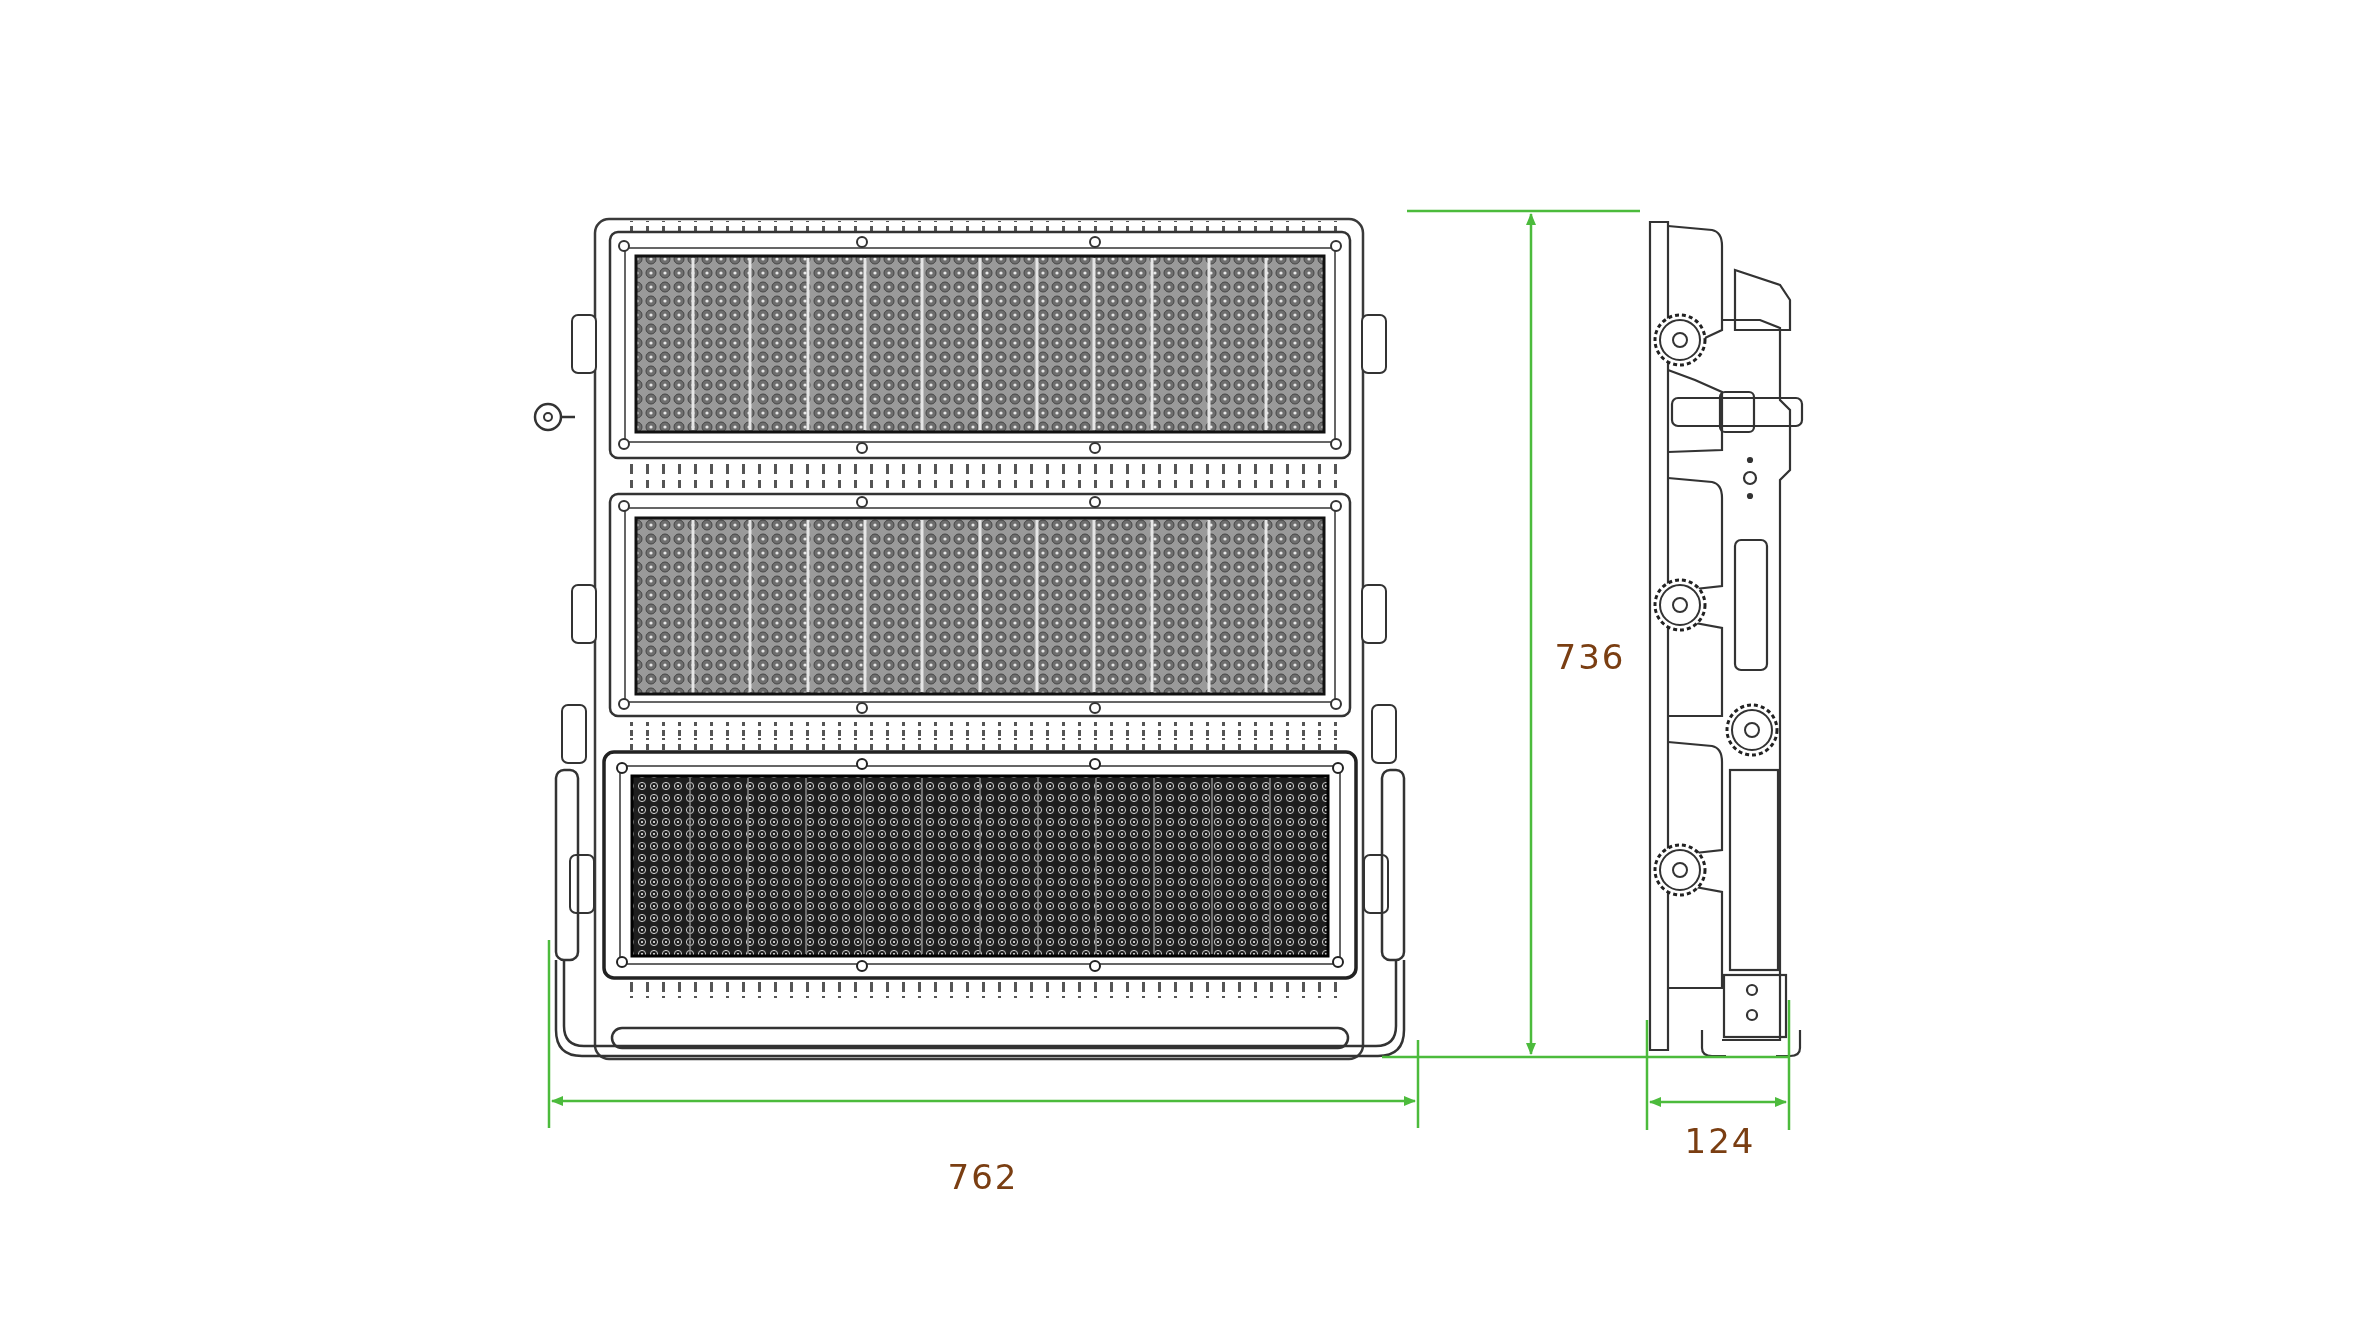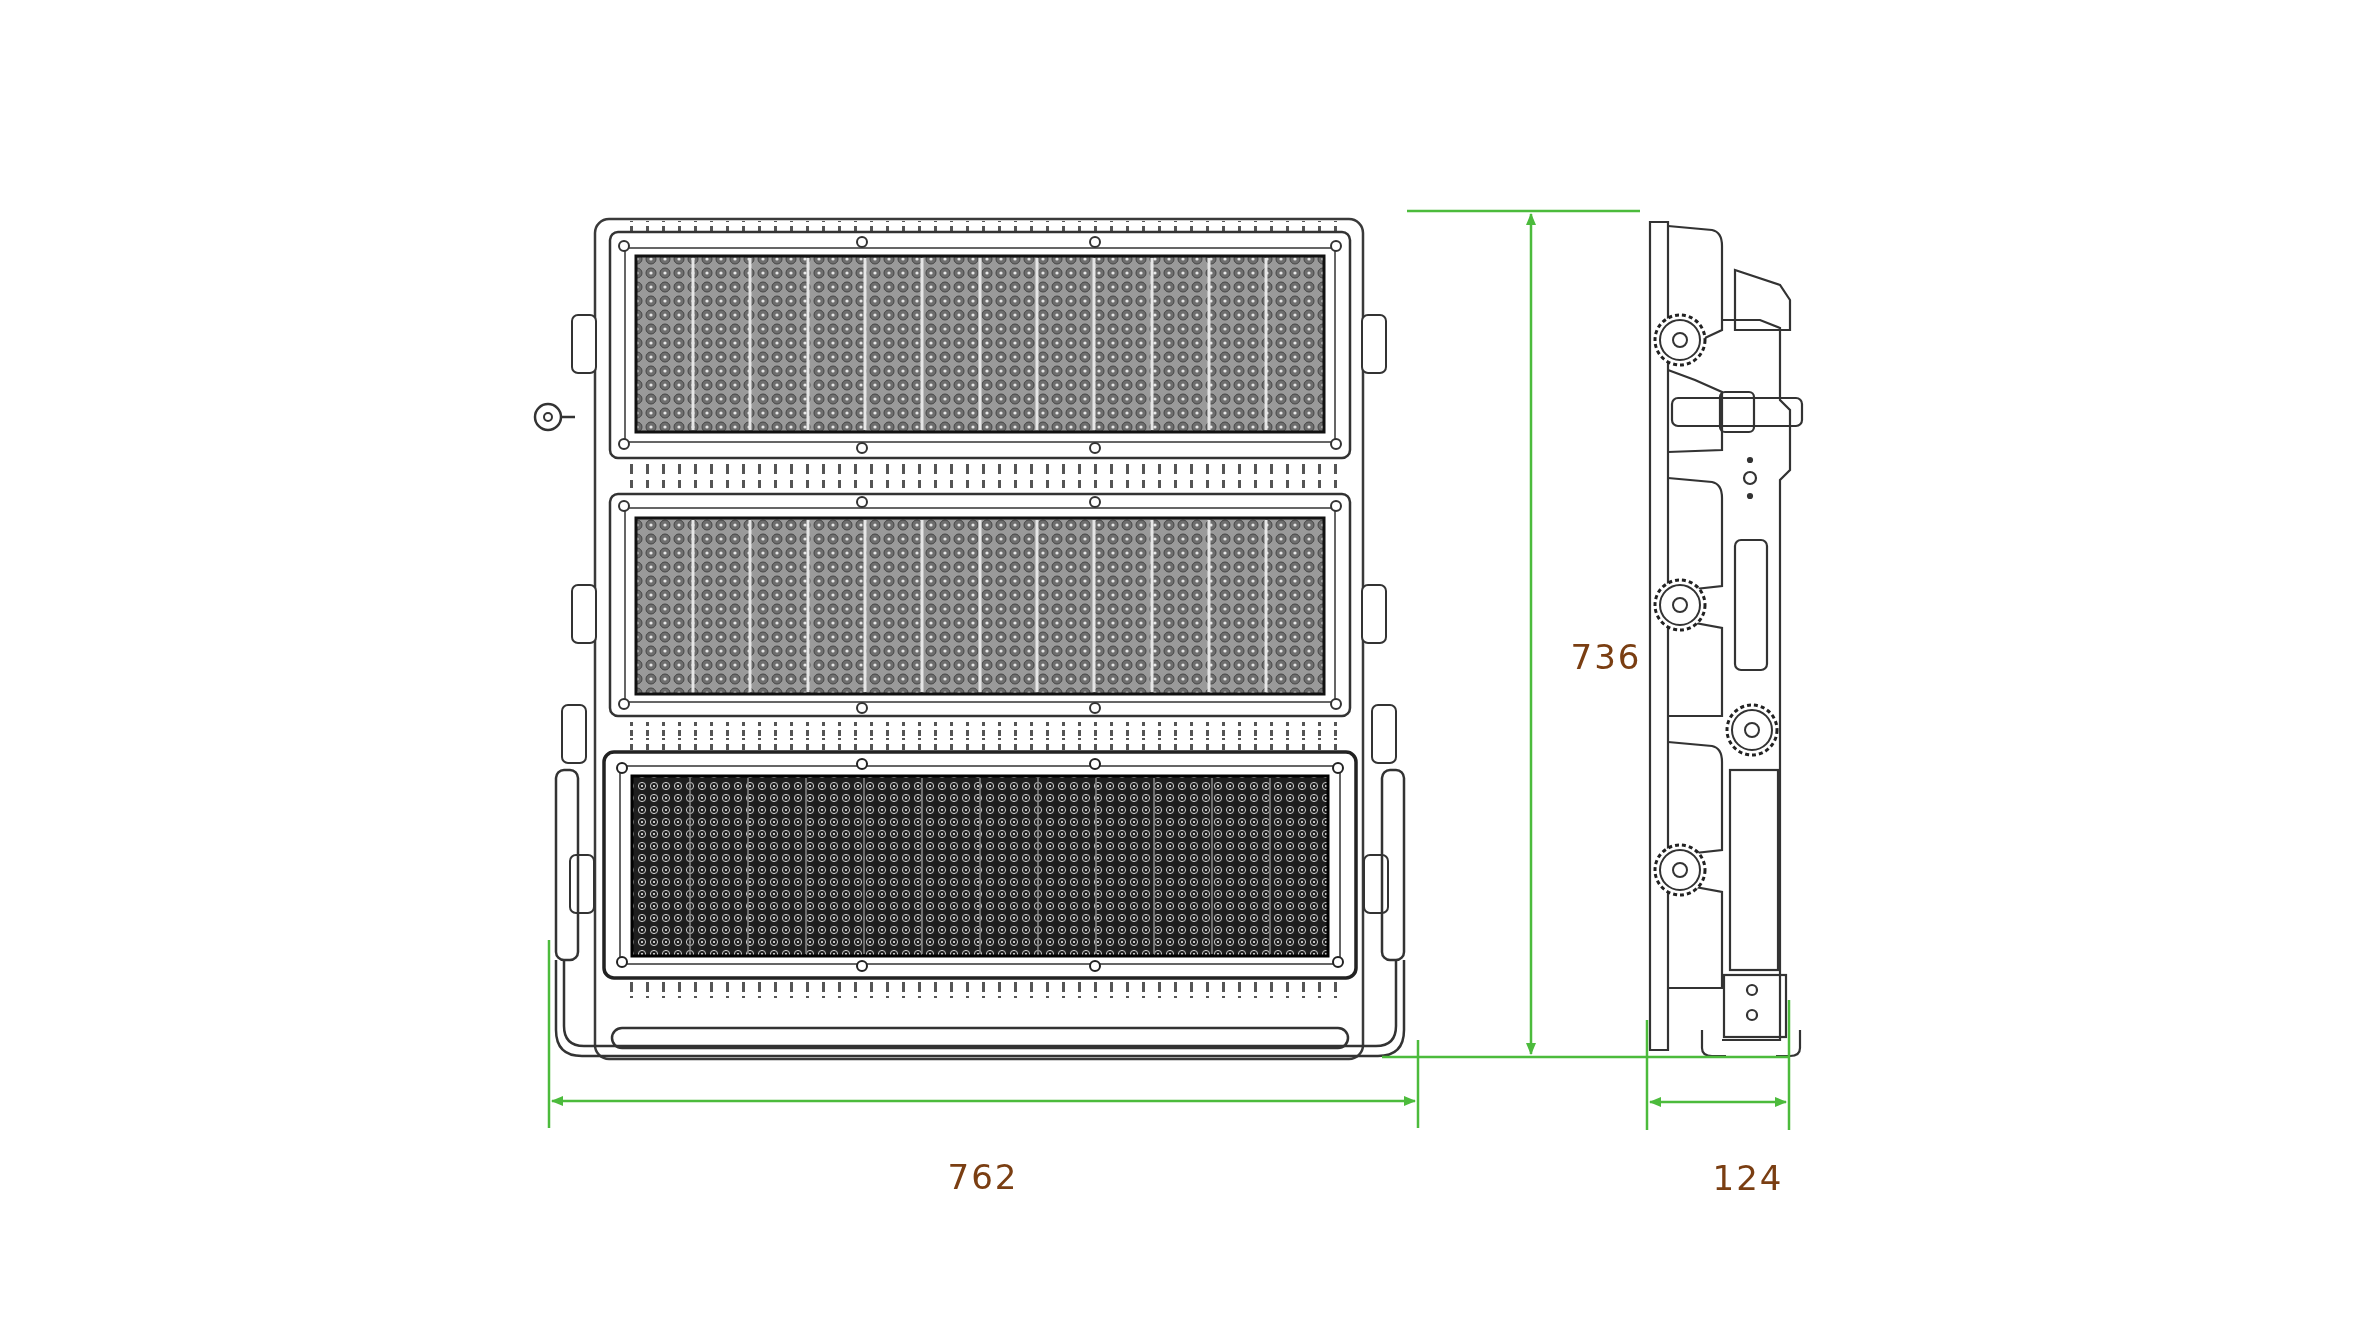--- a/index.html
+++ b/index.html
@@ -230,14 +230,14 @@
     <line x1="1382" y1="1057" x2="1790" y2="1057"></line>
     <line x1="1531" y1="214" x2="1531" y2="1054" marker-start="url(#arrowStart)" marker-end="url(#arrowEnd)"></line>
 
     <line x1="1647" y1="1020" x2="1647" y2="1130"></line>
     <line x1="1789" y1="1000" x2="1789" y2="1130"></line>
     <line x1="1650" y1="1102" x2="1786" y2="1102" marker-start="url(#arrowStart)" marker-end="url(#arrowEnd)"></line>
   </g>
 </svg>
 
 <div class="dim-label" style="left:983px; top:1141px;margin-top:36px;">762</div>
-<div class="dim-label" style="left:1590px; top:657px;margin-left:16px;">736</div>
-<div class="dim-label" style="left:1720px; top:1178px;margin-left:28px;">124</div>
+<div class="dim-label" style="left:1590px; top:657px;">736</div>
+<div class="dim-label" style="left:1720px; top:1141px;">124</div>
 
 </body></html>

